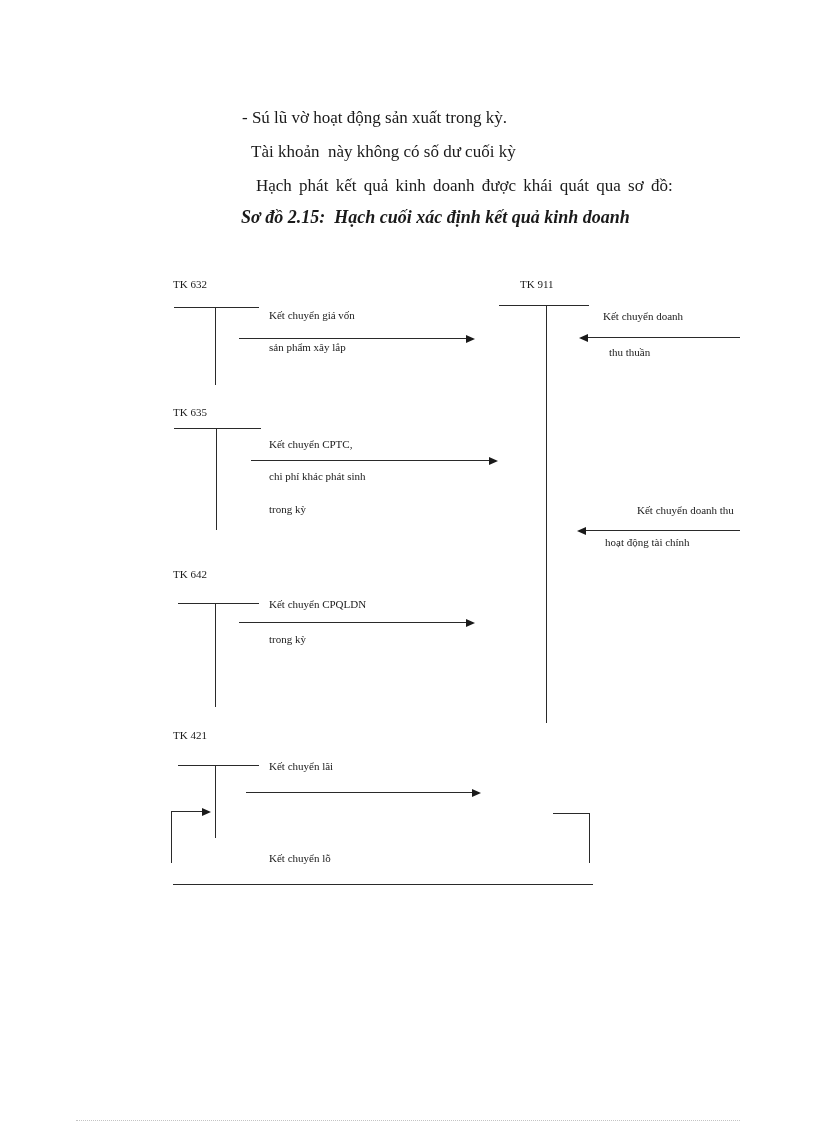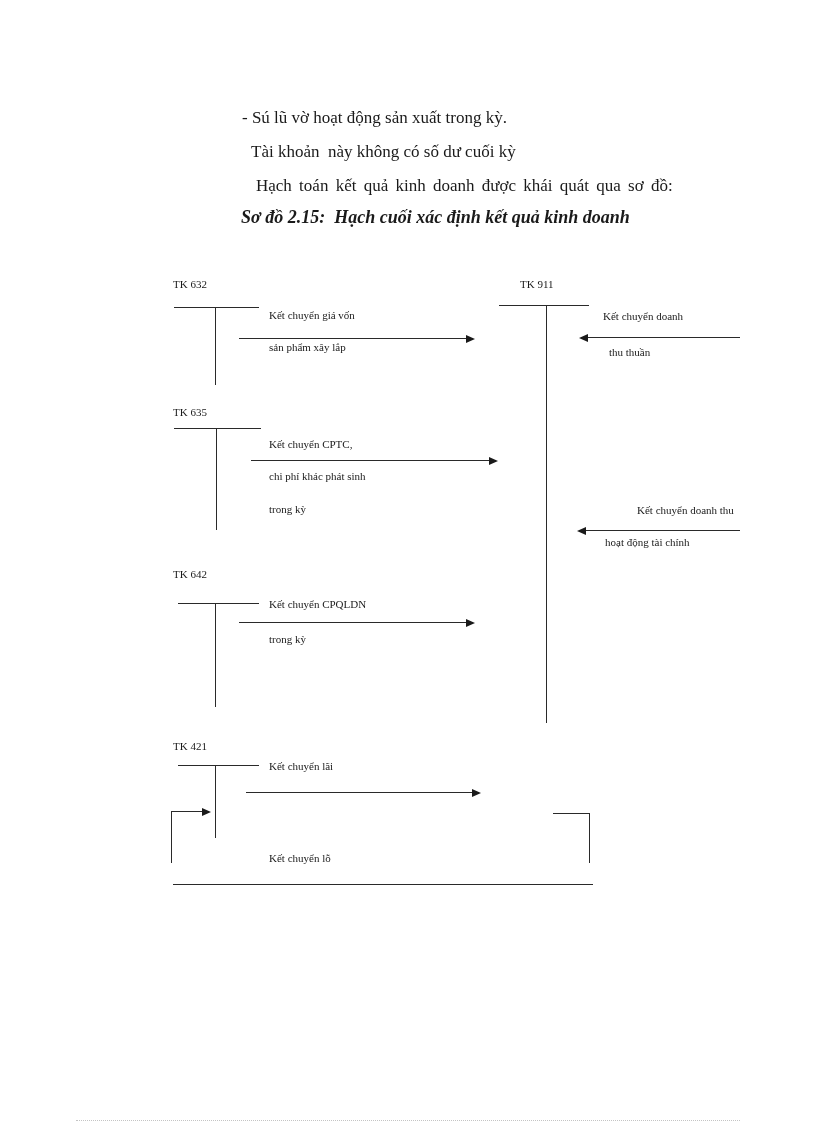--- a/index.html
+++ b/index.html
@@ -29,21 +29,21 @@
   .footer-num { position:absolute; left:0; right:0; top:1026px; text-align:center; font-size:15px; color:#333; }
   .page-edge-dots { position:absolute; left:0; right:0; bottom:2px; border-bottom:1px dotted #c4c4c4; }
 </style>
 </head>
 <body>
 
 <div class="page">
 
   <div class="t" style="left:166px; top:108px;">- Sú lũ vờ hoạt động sản xuất trong kỳ.</div>
   <div class="t" style="left:175px; top:142px;">Tài khoản  này không có số dư cuối kỳ</div>
-  <div class="t ws" style="left:180px; top:176px;">Hạch toán kết quả kinh doanh được khái quát qua sơ đồ:</div>
+  <div class="t ws" style="left:180px; top:176px;">Hạch phát kết quả kinh doanh được khái quát qua sơ đồ:</div>
   <div class="t heading" style="left:165px; top:207px;">Sơ đồ 2.15:  Hạch cuối xác định kết quả kinh doanh</div>
 
   <div class="t small" style="left:97px; top:278px;">TK 632</div>
   <div class="line-h" style="left:98px; top:307px; width:85px;"></div>
   <div class="line-v" style="left:139px; top:307px; height:78px;"></div>
 
   <div class="t small" style="left:444px; top:278px;">TK 911</div>
   <div class="line-h" style="left:423px; top:305px; width:90px;"></div>
   <div class="line-v" style="left:470px; top:305px; height:418px;"></div>
 
@@ -77,21 +77,21 @@
   <div class="t small" style="left:529px; top:536px;">hoạt động tài chính</div>
 
   <div class="t small" style="left:97px; top:568px;">TK 642</div>
   <div class="line-h" style="left:102px; top:603px; width:81px;"></div>
   <div class="line-v" style="left:139px; top:603px; height:104px;"></div>
 
   <div class="t small" style="left:193px; top:598px;">Kết chuyển CPQLDN</div>
   <div class="line-h arrow-right" style="left:163px; top:622px; width:234px;"></div>
   <div class="t small" style="left:193px; top:633px;">trong kỳ</div>
 
-  <div class="t small" style="left:97px; top:729px;margin-top:11px;">TK 421</div>
+  <div class="t small" style="left:97px; top:729px;">TK 421</div>
   <div class="line-h" style="left:102px; top:765px; width:81px;"></div>
   <div class="line-v" style="left:139px; top:765px; height:73px;"></div>
 
   <div class="t small" style="left:193px; top:760px;">Kết chuyển lãi</div>
   <div class="line-h arrow-right" style="left:170px; top:792px; width:233px;"></div>
 
   <div class="line-h arrow-right" style="left:95px; top:811px; width:38px;"></div>
   <div class="line-v" style="left:95px; top:811px; height:52px;"></div>
   <div class="line-h" style="left:477px; top:813px; width:36px;"></div>
   <div class="line-v" style="left:513px; top:813px; height:50px;"></div>

